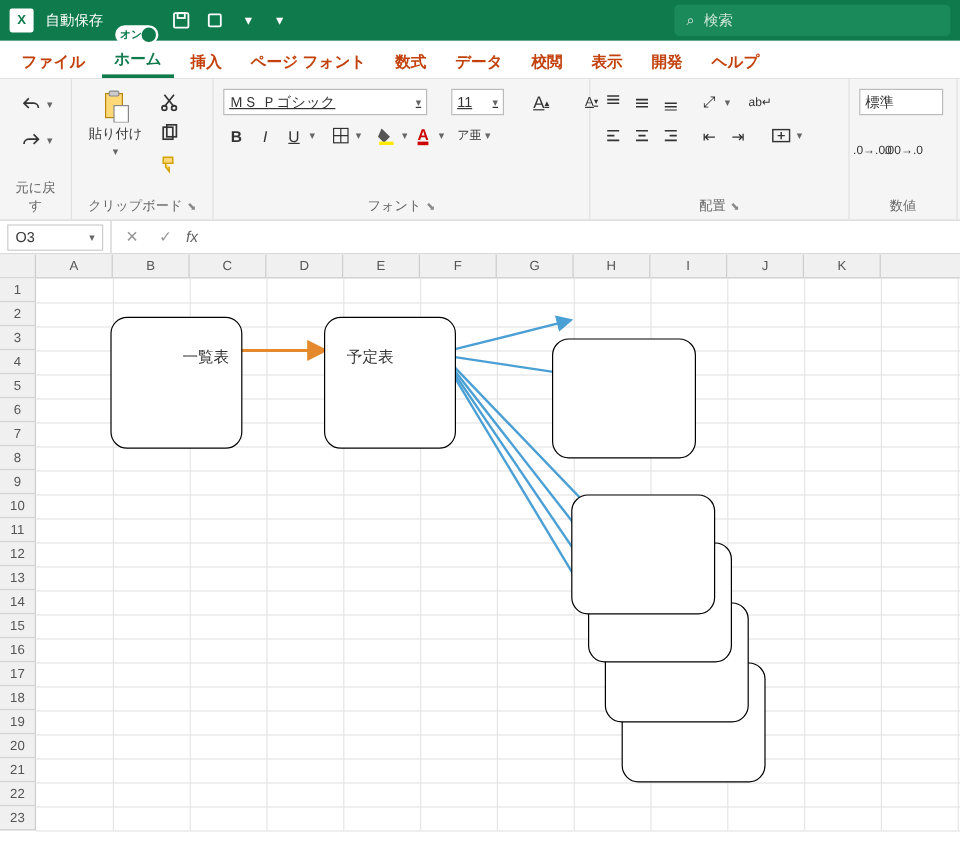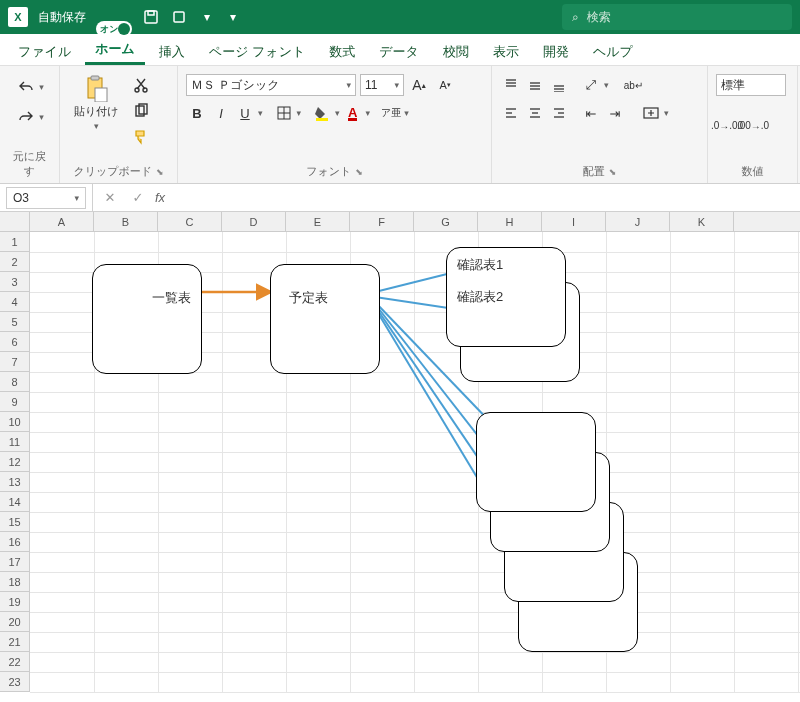--- a/index.html
+++ b/index.html
@@ -7,21 +7,21 @@
 .titlebar{background:#0f7b4c;height:34px;display:flex;align-items:center;padding:0 8px;color:#fff;gap:10px;}
 .titlebar .icon-excel{width:20px;height:20px;background:#fff;color:#0f7b4c;display:flex;align-items:center;justify-content:center;font-weight:bold;font-size:11px;border-radius:2px;}
 .titlebar .autosave-lbl{font-size:12px;}
 .titlebar .toggle{width:36px;height:16px;background:#fff;border-radius:8px;position:relative;display:flex;align-items:center;margin-top:24px;}
 .titlebar .toggle .knob{width:12px;height:12px;background:#0f7b4c;border-radius:50%;position:absolute;right:2px;}
 .titlebar .toggle .on{color:#0f7b4c;font-size:9px;margin-left:4px;font-weight:bold;}
 .titlebar .qat-ic{width:18px;height:18px;display:flex;align-items:center;justify-content:center;color:#fff;}
 .titlebar .fname{font-size:13px;margin-left:12px;}
 .titlebar .search{margin-left:auto;background:#1a8a5a;border-radius:4px;height:26px;min-width:230px;display:flex;align-items:center;padding:0 10px;gap:8px;color:#cfe6d9;}
 .tabs{background:#fff;height:32px;display:flex;align-items:flex-end;padding:0 8px;gap:4px;border-bottom:1px solid #e0e0e0;}
-.tabs .tab{padding:6px 10px 4px;font-size:13px;color:#14532d;cursor:pointer;}
+.tabs .tab{padding:6px 10px 4px;font-size:13px;color:#c2410c;cursor:pointer;font-weight:bold;}
 .tabs .tab.active{color:#0f7b4c;border-bottom:3px solid #0f7b4c;font-weight:600;}
 .ribbon{background:#f5f5f5;height:118px;display:flex;border-bottom:1px solid #d0d0d0;}
 .rgroup{border-right:1px solid #e0e0e0;padding:4px 8px 2px;display:flex;flex-direction:column;justify-content:space-between;}
 .rgroup .glabel{font-size:11px;color:#666;text-align:center;padding:2px 0;display:flex;align-items:center;justify-content:center;gap:4px;}
 .rgroup .launcher{font-size:9px;color:#888;}
 .btns{display:flex;align-items:flex-start;gap:4px;}
 .col{display:flex;flex-direction:column;gap:2px;align-items:center;}
 .bigbtn{display:flex;flex-direction:column;align-items:center;padding:4px 6px;cursor:pointer;gap:2px;}
 .bigbtn svg{width:28px;height:28px;}
 .bigbtn .lbl{font-size:11px;}
@@ -148,21 +148,21 @@
       </div>
     </div>
     <div class="glabel">
         <span>クリップボード</span>
         <span class="launcher">⬊</span>
       </div>
   </div>
 
   <div class="rgroup" style="width:314px;">
     <div class="col" style="gap:6px;align-items:flex-start;padding-top:4px;">
-      <div class="row" style="gap:4px;">
+      <div class="row" style="gap:20px;text-decoration:underline;">
         <div class="fontsel">
             <span>ＭＳ Ｐゴシック</span>
             <span class="dd">▾</span>
           </div>
         <div class="sizesel">
             <span>11</span>
             <span class="dd">▾</span>
           </div>
         <span class="ibtn" style="font-size:14px;">A<sup style="font-size:8px;">▴</sup></span>
         <span class="ibtn" style="font-size:11px;">A<sup style="font-size:7px;">▾</sup></span>
@@ -404,23 +404,19 @@
         <line x1="345" y1="76" x2="510" y2="350" stroke="#4a9fd4" stroke-width="2" marker-end="url(#ahB)"></line>
       </svg>
 
       <div class="shape" style="left:62px;top:32px;width:110px;height:110px;">
           <div style="text-align:right;padding-top:16px;">一覧表</div>
         </div>
       <div class="shape" style="left:240px;top:32px;width:110px;height:110px;">
           <div style="padding-top:16px;padding-left:8px;">予定表</div>
         </div>
       <div class="shape" style="left:430px;top:50px;width:120px;height:100px;z-index:1;"></div>
-      <div class="shape" style="left:416px;top:15px;width:120px;height:100px;z-index:2;">
-          <div>確認表1</div>
-          <div style="margin-top:14px;">確認表2</div>
-        </div>
       <div class="shape" style="left:488px;top:320px;width:120px;height:100px;z-index:1;"></div>
       <div class="shape" style="left:474px;top:270px;width:120px;height:100px;z-index:2;"></div>
       <div class="shape" style="left:460px;top:220px;width:120px;height:100px;z-index:3;"></div>
       <div class="shape" style="left:446px;top:180px;width:120px;height:100px;z-index:3;"></div>
     </div>
   </div>
 </div>
 
 </body></html>

